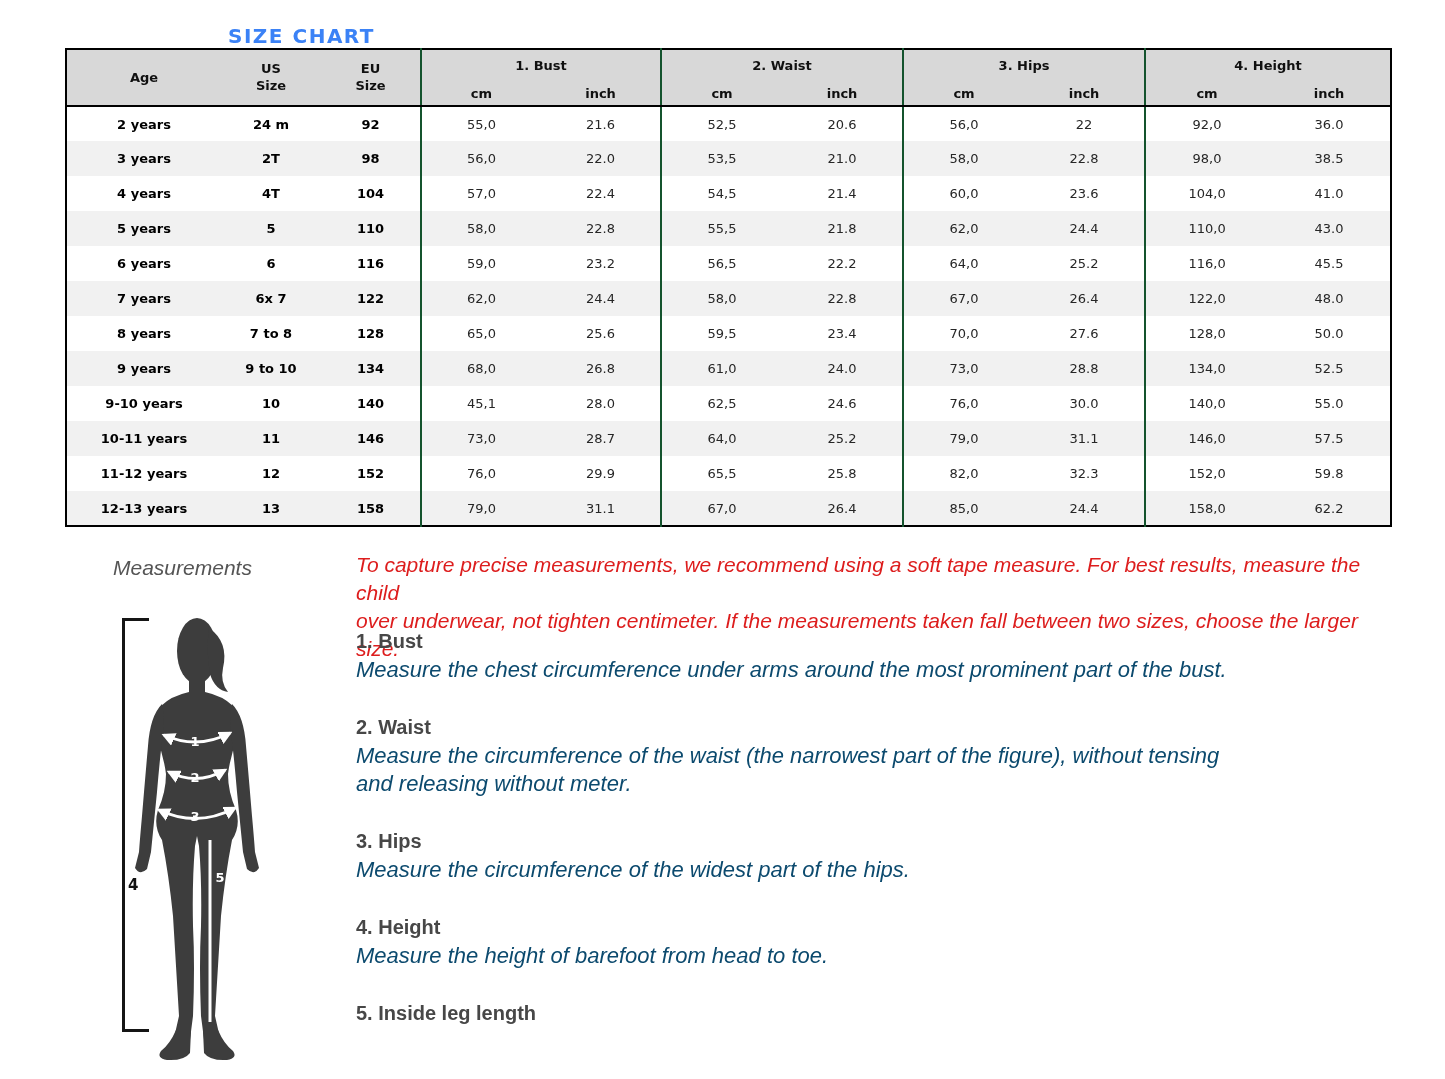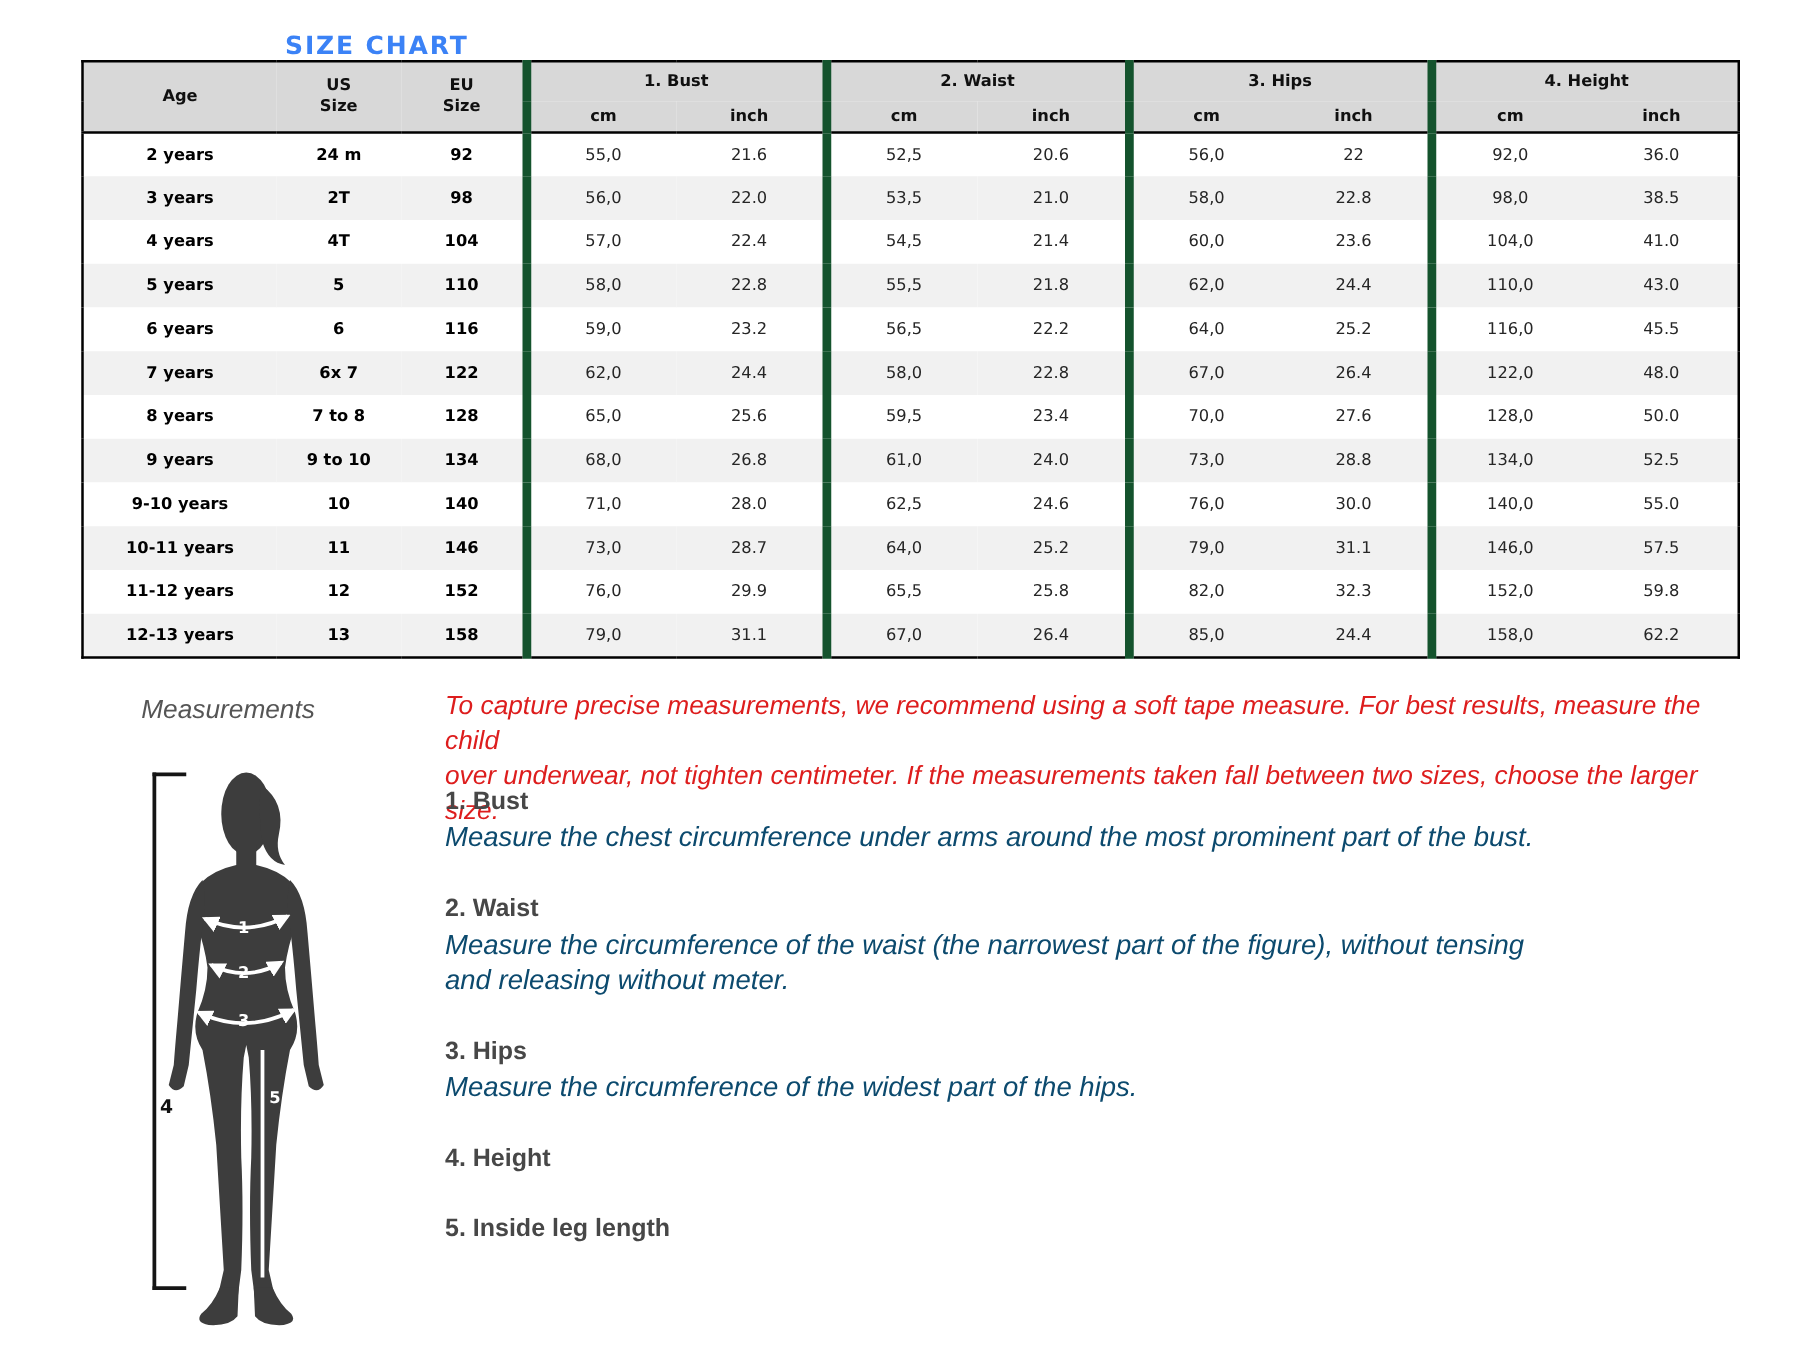--- a/index.html
+++ b/index.html
@@ -21,21 +21,21 @@
     border:2px solid #000;
   }
   table.size-chart th, table.size-chart td { padding:0; }
   thead th {
     background:#d8d8d8; font-size:13px; font-weight:bold; color:#101010;
     text-align:center; vertical-align:middle;
   }
   thead tr.hdr-top { height:32px; }
   thead tr.hdr-sub-row { height:25px; }
   th.pre { white-space:pre-line; line-height:1.3; }
-  .group-end { border-right:7px solid #14532d; }
+  .group-end { border-right:2px solid #14532d; }
   th.hdr-span, th.hdr-sub { border-bottom:2px solid #000; }
   th.group-title { padding-top:5px; vertical-align:middle; }
   tbody tr { height:35px; }
   tbody td { text-align:center; font-size:13px; color:#262626; background:#ffffff; }
   tbody td.bold { font-weight:bold; color:#000; }
   tbody tr.stripe td { background:#f1f1f1; }
 
   
   .measurements-label {
     position:absolute; left:113px; top:556px;
@@ -218,21 +218,21 @@
           <td class="group-end">24.0</td>
           <td>73,0</td>
           <td class="group-end">28.8</td>
           <td>134,0</td>
           <td>52.5</td>
         </tr>
         <tr>
           <td class="bold">9-10 years</td>
           <td class="bold">10</td>
           <td class="bold group-end">140</td>
-          <td>71,0</td>
+          <td>45,1</td>
           <td class="group-end">28.0</td>
           <td>62,5</td>
           <td class="group-end">24.6</td>
           <td>76,0</td>
           <td class="group-end">30.0</td>
           <td>140,0</td>
           <td>55.0</td>
         </tr>
         <tr class="stripe">
           <td class="bold">10-11 years</td>
@@ -291,20 +291,21 @@
     <h2 class="sec-title">2. Waist</h2>
     <p class="sec-body">Measure the circumference of the waist (the narrowest part of the figure), without tensing
 and releasing without meter.</p>
   </div>
   <div class="section">
     <h2 class="sec-title">3. Hips</h2>
     <p class="sec-body">Measure the circumference of the widest part of the hips.</p>
   </div>
   <div class="section">
     <h2 class="sec-title">4. Height</h2>
+    <p class="sec-body">Measure the height of barefoot from head to toe.</p>
   </div>
   <div class="section">
     <h2 class="sec-title">5. Inside leg length</h2>
   </div>
 </div>
 
 <div class="bracket"></div>
 <div class="bracket-label">4</div>
 
 <svg class="figure-svg" width="124" height="440" viewBox="0 0 124 440">

